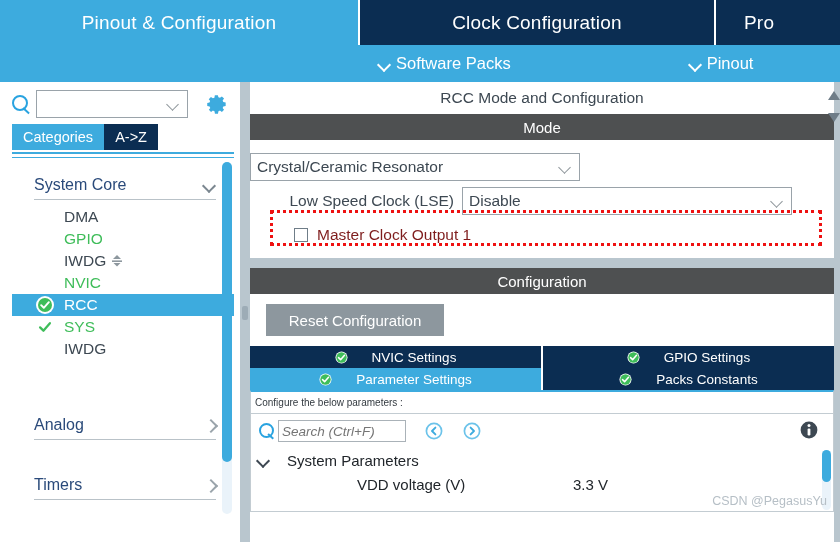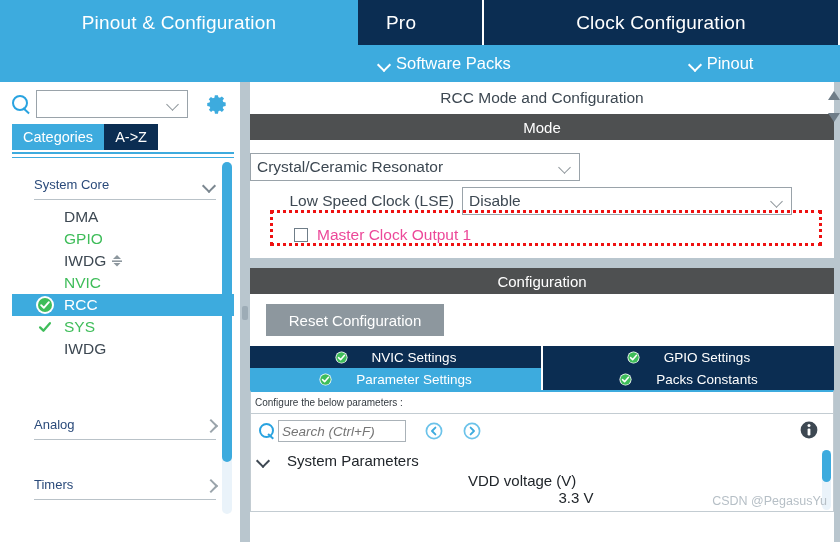--- a/index.html
+++ b/index.html
@@ -101,21 +101,21 @@
     position:absolute; left: 12px; top: 70px; width: 222px; height: 365px;
     background:#ffffff; border-top: 2px solid #3dabde; overflow:hidden;
   }
   .listbox::after{
     content:""; position:absolute; left:0; top:3px; width:222px; height:1px; background:#3dabde;
   }
   .grouphdr {
     position:relative; margin: 16px 18px 0 22px; height: 30px;
     display:flex; align-items:center; justify-content:space-between;
     border-bottom: 1px solid #b9c2c8;
-    font-size: 13px; color:#2a4a7a;
+    font-size: 16px; color:#2a4a7a;
   }
   .grouphdr .chev-d { color:#7b8790; }
   .chev-r { display:inline-block; width:10px;height:14px;position:relative; color:#9aa4ab;}
   .chev-r::before{
     content:""; position:absolute; left:0px; top:3px;
     width:8px;height:8px;border-right:2px solid currentColor;border-top:2px solid currentColor;
     transform: rotate(45deg);
   }
   .sortknob{
     position:absolute; left:96px; top:100px; width:18px; height:14px;
@@ -175,21 +175,21 @@
   .select {
     position:relative; width: 330px; height: 28px;
     border: 1px solid #9aa3aa; background:#ffffff;
     display:flex; align-items:center; padding-left:6px;
     font-size: 15.5px; color:#3d4852;
   }
   .checkrow { display:flex; align-items:center; height:26px; margin-top:6px; padding-left:44px;}
   .cbox {
     width: 14px; height: 14px; border:1.6px solid #6f7d88; background:#fff; margin-right:9px;
   }
-  .cbox-label { font-size: 15.5px; color:#ec4899; }
+  .cbox-label { font-size: 15.5px; color:#7f1d1d; }
 
   .redbox {
     position:absolute; left: 20px; top: 70px; width: 552px; height: 36px;
     border: 3px dotted #ee1111; pointer-events:none;
   }
 
   .gap { height: 10px; background:#b9c6ce; }
 
   .cfgbody { background:#ffffff; padding: 10px 0 0 0; }
   .resetbtn {
@@ -237,21 +237,21 @@
 
   .treebody {
     position:relative; border:1px solid #c3ccd2; border-top:none;
     height: 64px; background:#ffffff; overflow:hidden;
   }
   .treerow {
     display:flex; align-items:center; height: 24px; font-size: 15px; color:#21262b;
   }
   .treerow.group { padding-left: 6px; gap: 17px; }
   .treerow.group .chev-d { color:#3d4852; }
-  .treerow.leaf { padding-left: 68px; flex-direction: column; }
+  .treerow.leaf { padding-left: 106px; }
   .leafname { width: 216px; font-size: 15px; color:#21262b;}
   .leafval { font-size: 15px; color:#21262b;}
 
   .tree-sb-track {
     position:absolute; right: 2px; top: 2px; width: 9px; height: 60px;
     background:#eaf3fa; border-radius:5px;
   }
   .tree-sb-thumb {
     position:absolute; right: 2px; top: 2px; width: 9px; height: 32px;
     background:#3dabde; border-radius:5px;
@@ -272,25 +272,25 @@
 </style>
 </head>
 <body>
 
 <div id="app">
 
   <div class="topbar">
     <div class="maintab t1">
       <span>Pinout &amp; Configuration</span>
     </div>
+    <div class="maintab t2">
+      <span>Clock Configuration</span>
+    </div>
     <div class="maintab t3">
       <span>Pro</span>
-    </div>
-    <div class="maintab t2">
-      <span>Clock Configuration</span>
     </div>
   </div>
 
   <div class="subbar">
     <div class="subitem s1">
       <span class="chev-d"></span>
       <span>Software Packs</span>
     </div>
     <div class="subitem s2">
       <span class="chev-d"></span>

